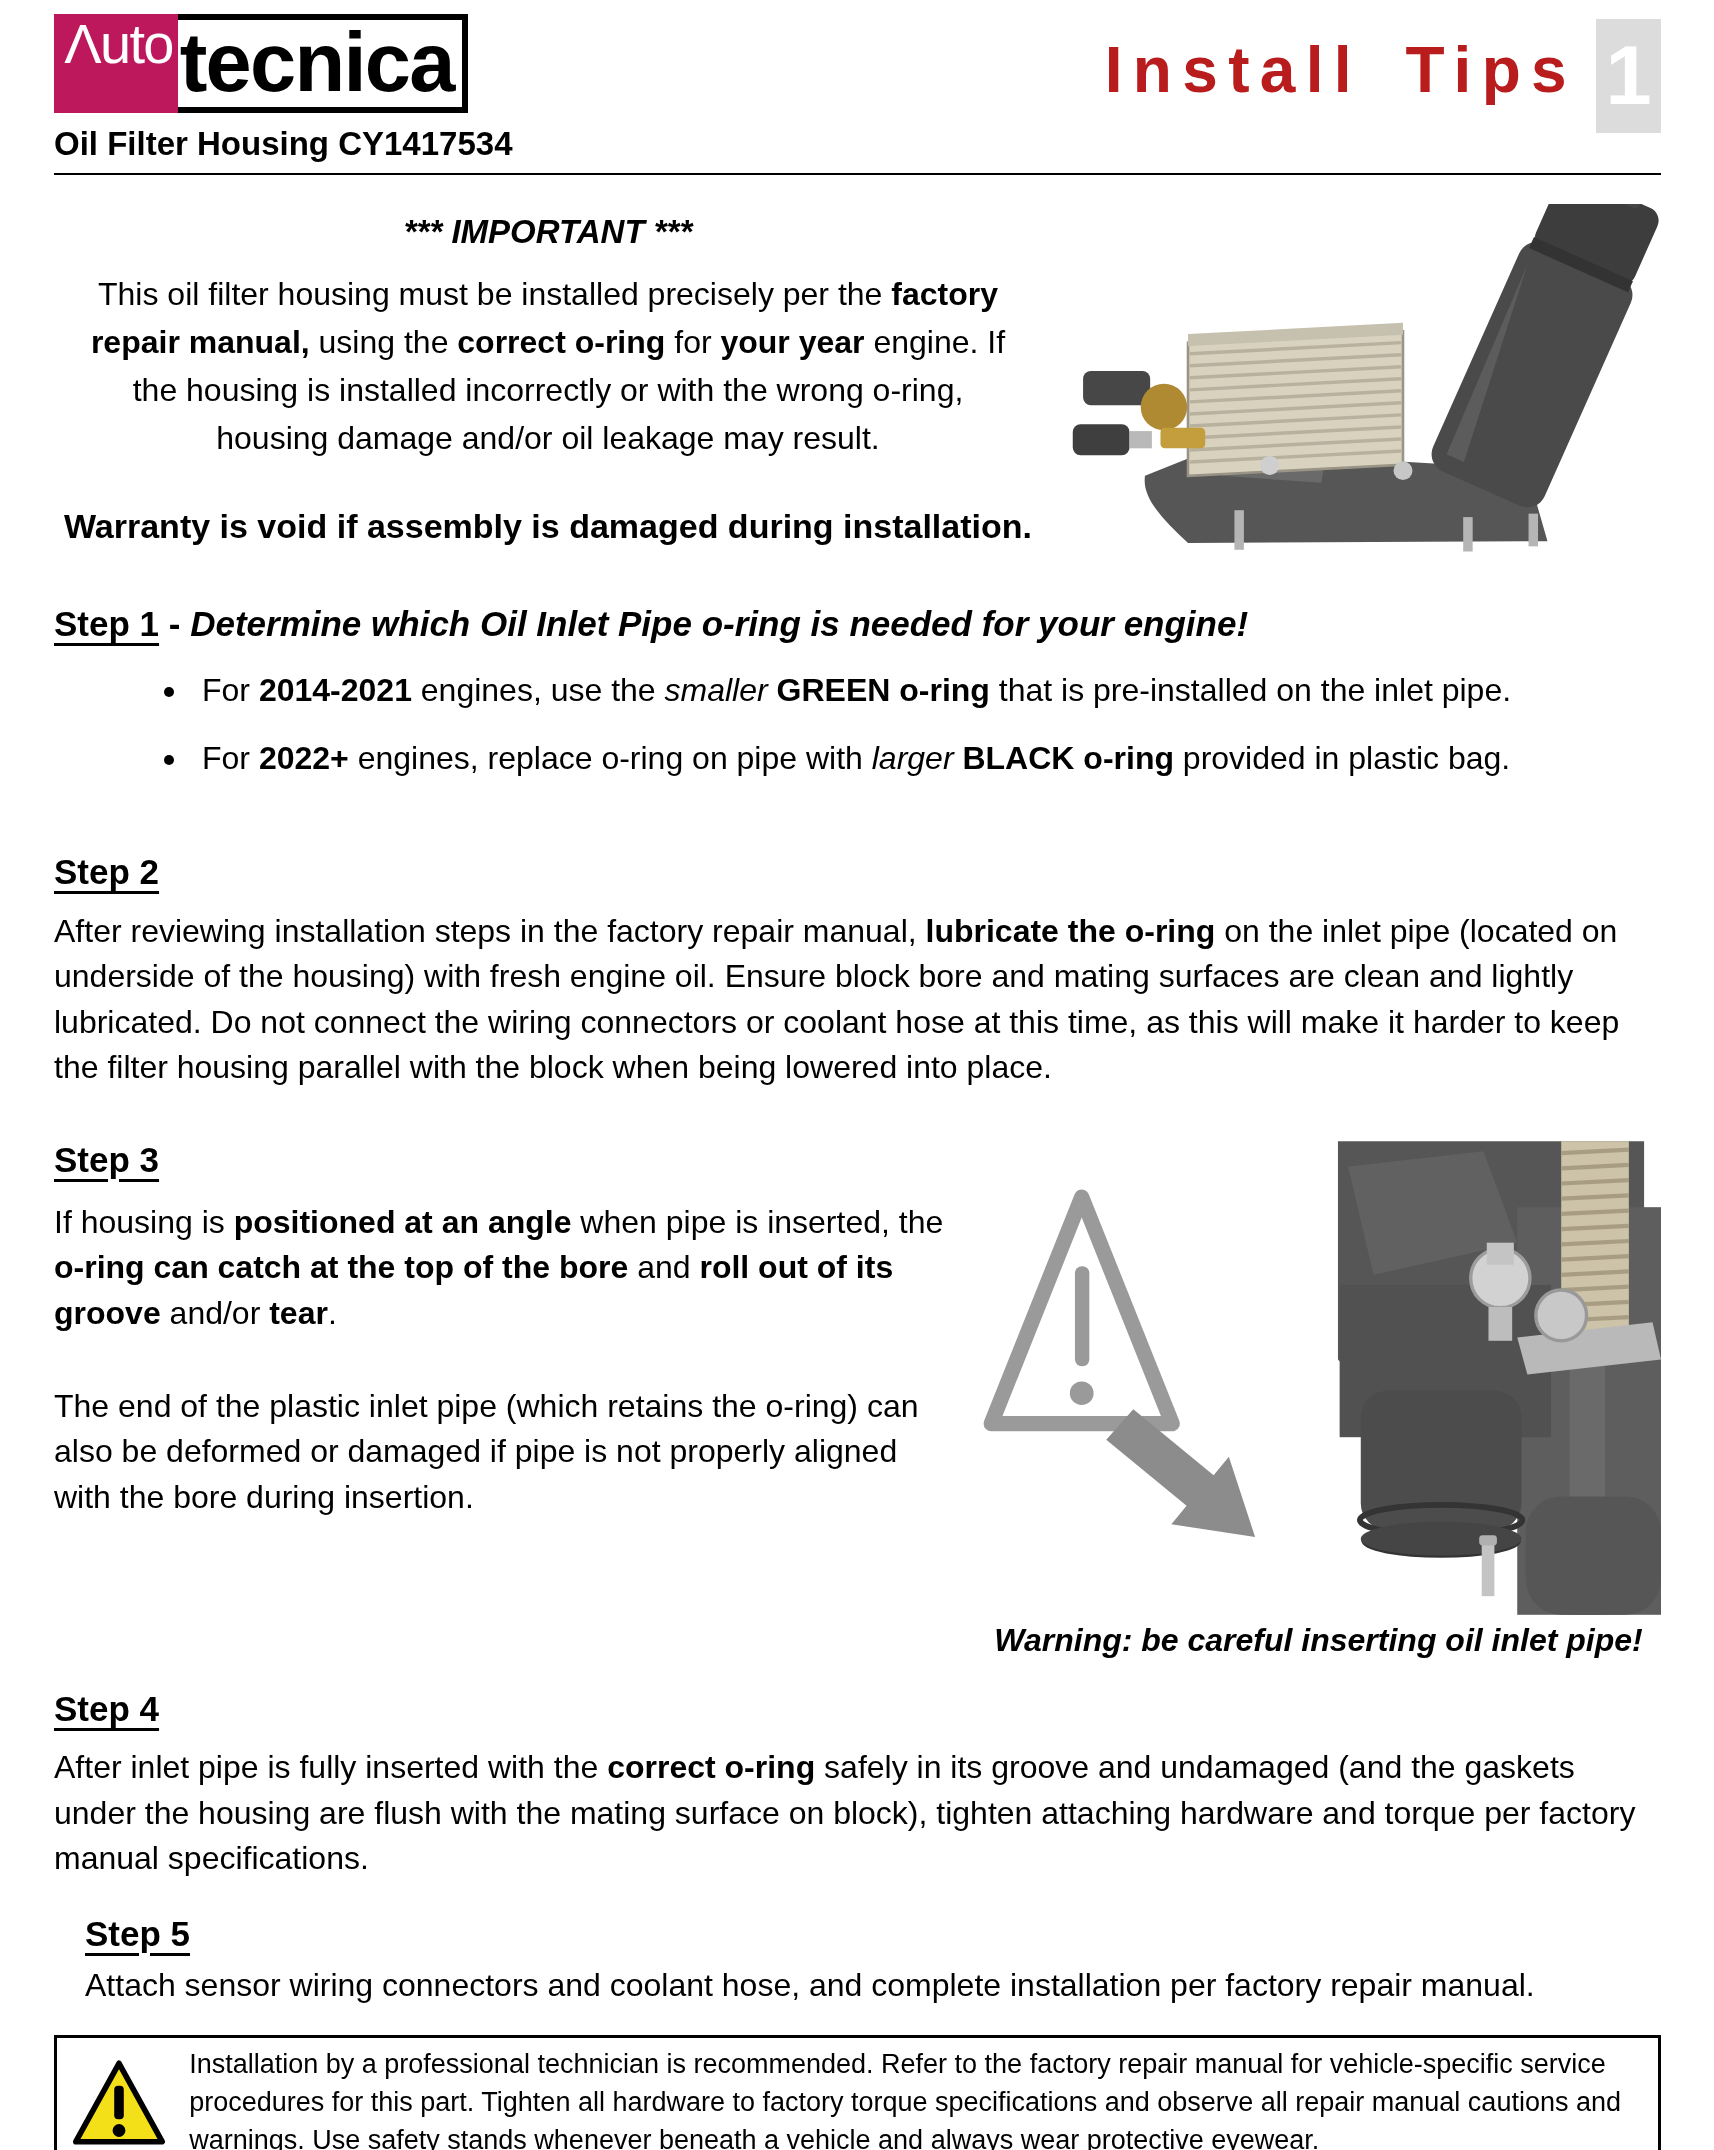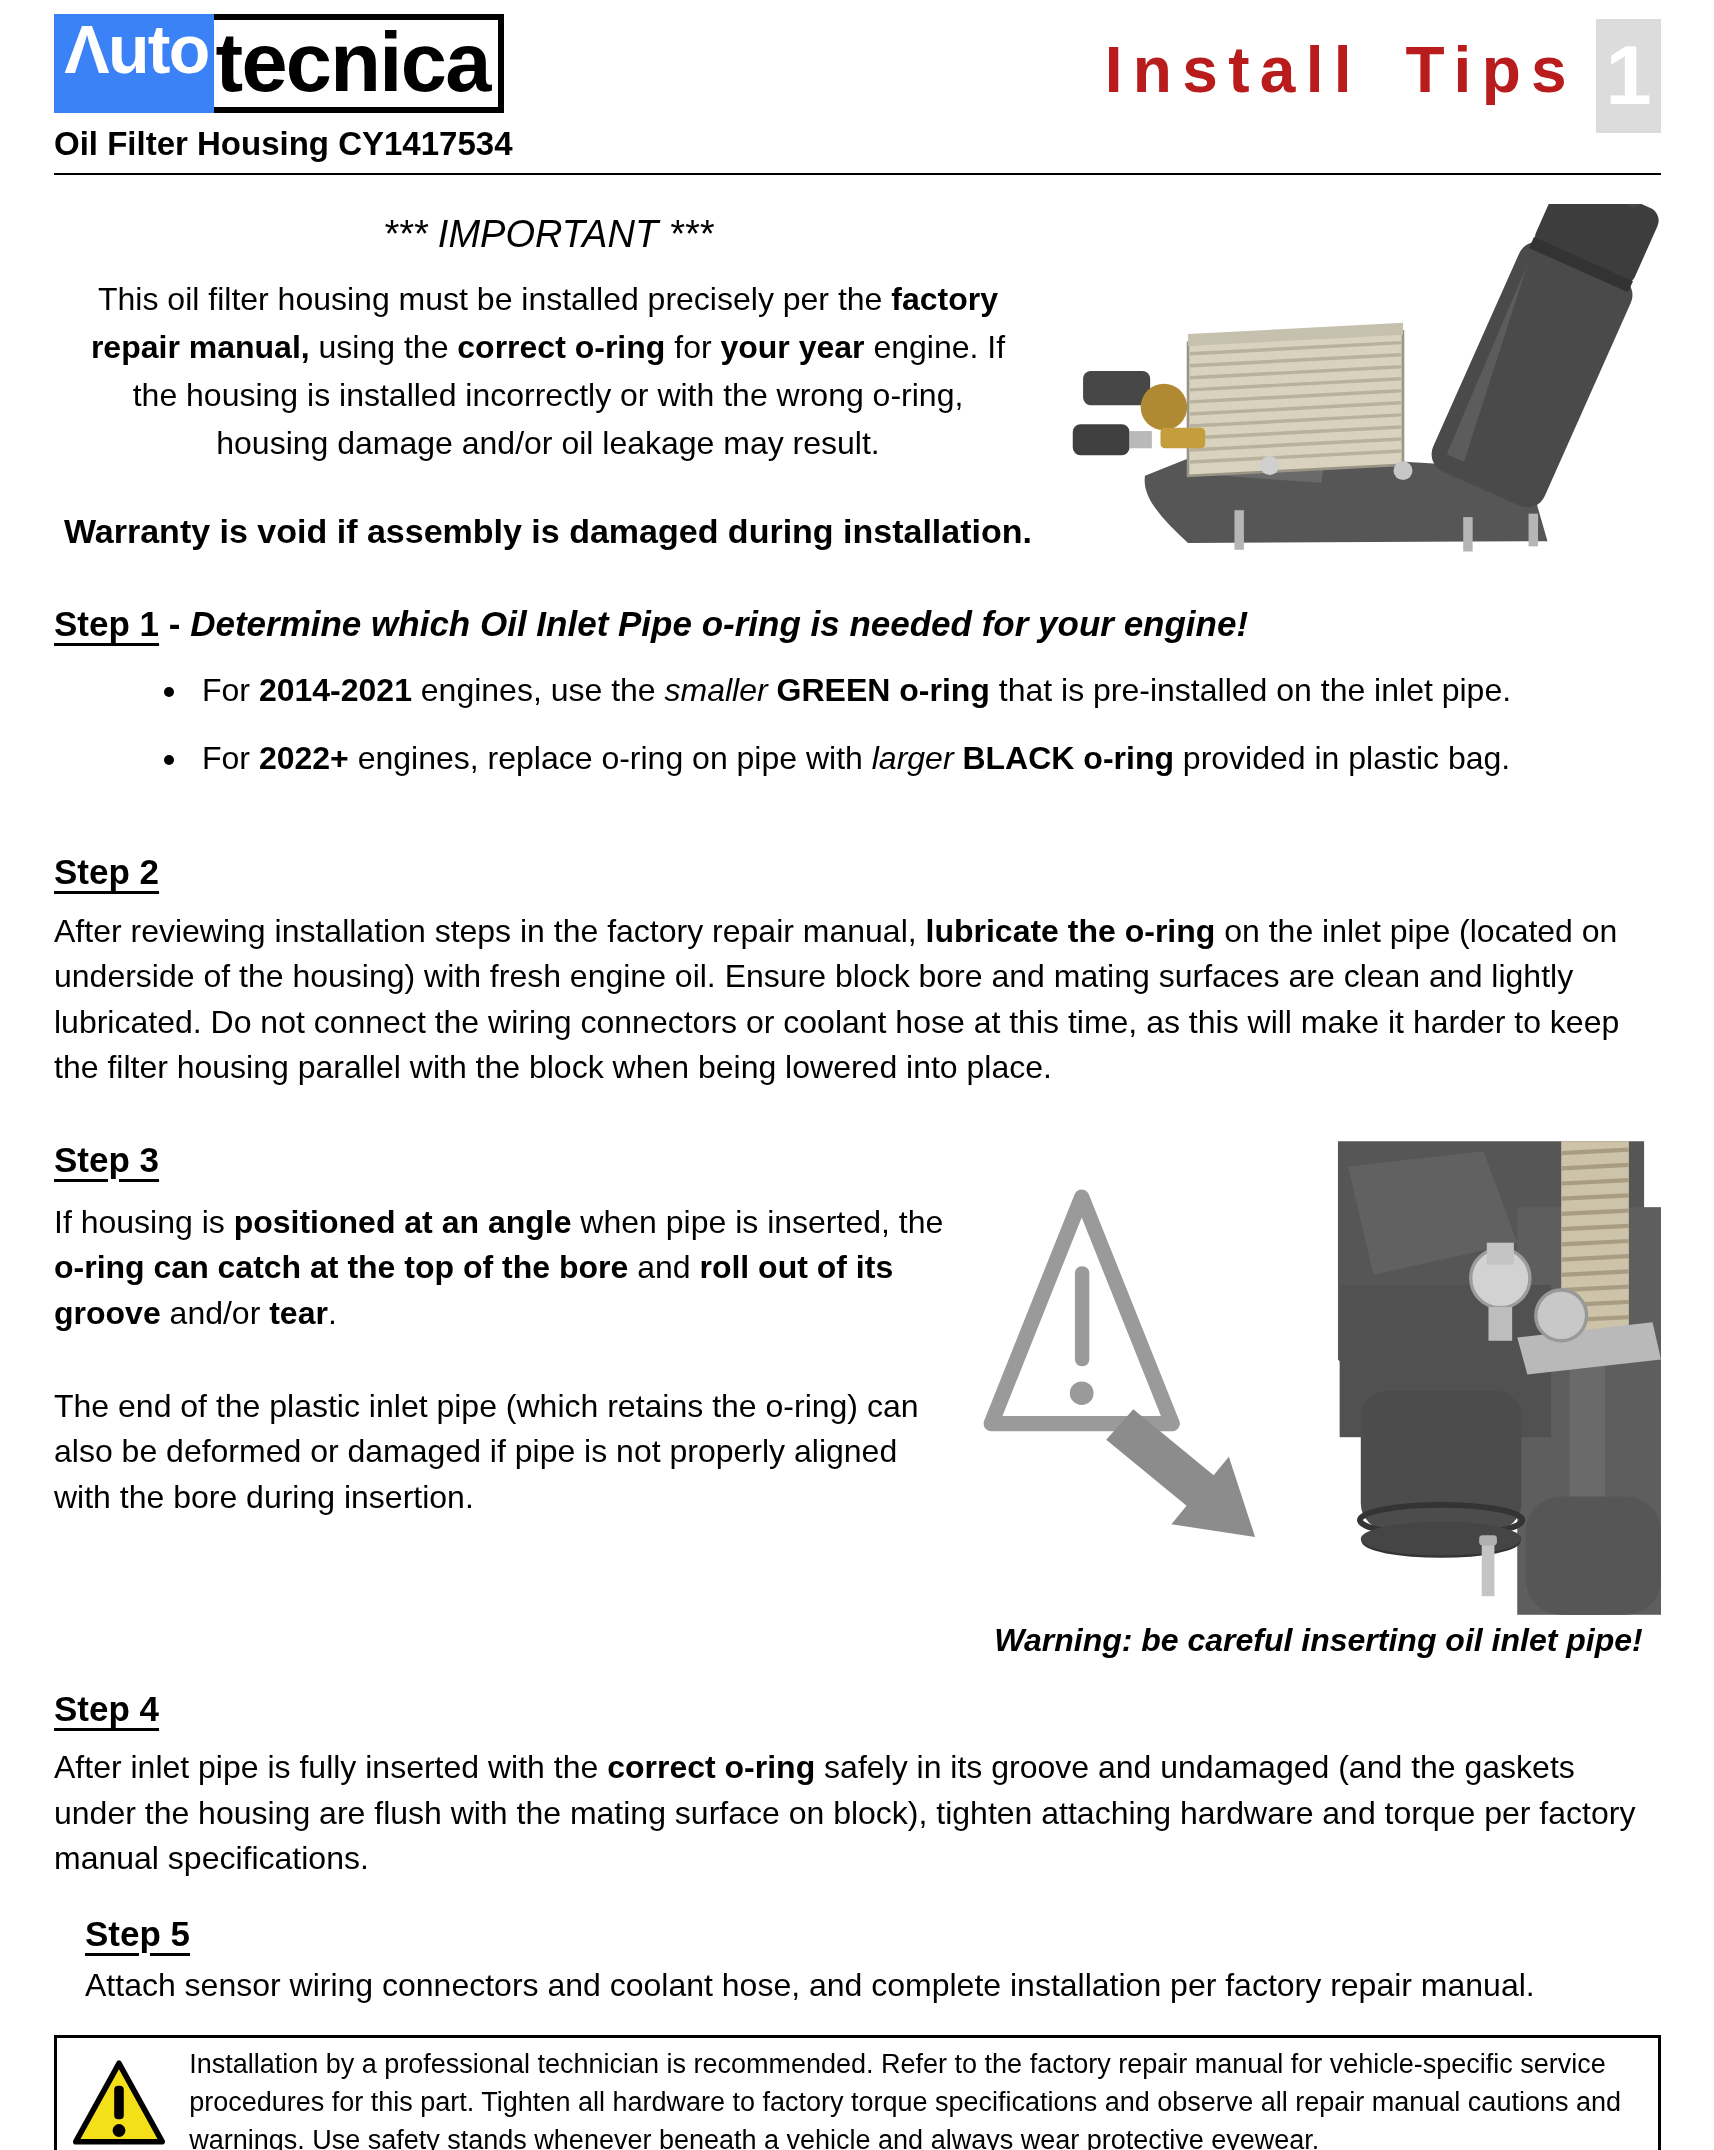--- a/index.html
+++ b/index.html
@@ -12,22 +12,22 @@
     display:flex; flex-direction:column;
     overflow:hidden;
   }
   .seg-b { font-weight:bold; }
   .seg-i { font-style:italic; }
 
   
   .header-row { display:flex; justify-content:space-between; align-items:flex-start; }
   .brand-logo { display:inline-flex; align-items:stretch; }
   .logo-left {
-    background:#3b82f6; color:#fff;
-    font-size:68px; font-weight:bold; line-height:1.02;
+    background:#be185d; color:#fff;
+    font-size:56px; font-weight:normal; line-height:1.02;
     padding:1.7px 5.2px 5.2px 10.3px; letter-spacing:-1.7px;
   }
   .logo-right {
     border:6px solid #000; border-left:none;
     color:#000; font-size:83px; font-weight:bold; line-height:1.02;
     padding:1.7px 8.6px 0.9px 1.7px; letter-spacing:-1.7px;
   }
   .header-right { display:flex; align-items:flex-start; gap:19px; padding-top:5.2px; }
   .install-tips {
     color:#b91c1c; font-size:64px; font-weight:bold;
@@ -37,21 +37,21 @@
     width:65px; height:114px; background:#dcdcdc;
     display:flex; align-items:center; justify-content:center;
     color:#fff; font-size:83px; font-weight:bold;
   }
   .document-subtitle { font-size:33px; font-weight:bold; margin-top:12px; }
   .header-divider { border:none; border-top:2.6px solid #000; margin:10.3px 0 0 0; }
 
   
   .intro-row { display:flex; margin-top:29px; gap:17px; }
   .intro-left { width:1045px; text-align:center; }
-  .important-title { font-size:38px; font-weight:normal; font-style:italic; margin:8.6px 0 19px 0; }
+  .important-title { font-size:33px; font-weight:bold; font-style:italic; margin:8.6px 0 19px 0; }
   .important-paragraph { font-size:32px; line-height:1.5; padding:0 26px; }
   .warranty-note { font-size:34px; font-weight:bold; margin-top:45px; }
   .intro-right { flex:1; display:flex; justify-content:flex-end; }
   .product-photo { width:602px; height:351px; }
 
   
   .step-heading { font-size:35px; margin:0; line-height:1.2; }
   .step-label {
     font-weight:bold; text-decoration:underline;
     text-decoration-thickness:2.6px; text-underline-offset:6.9px;

